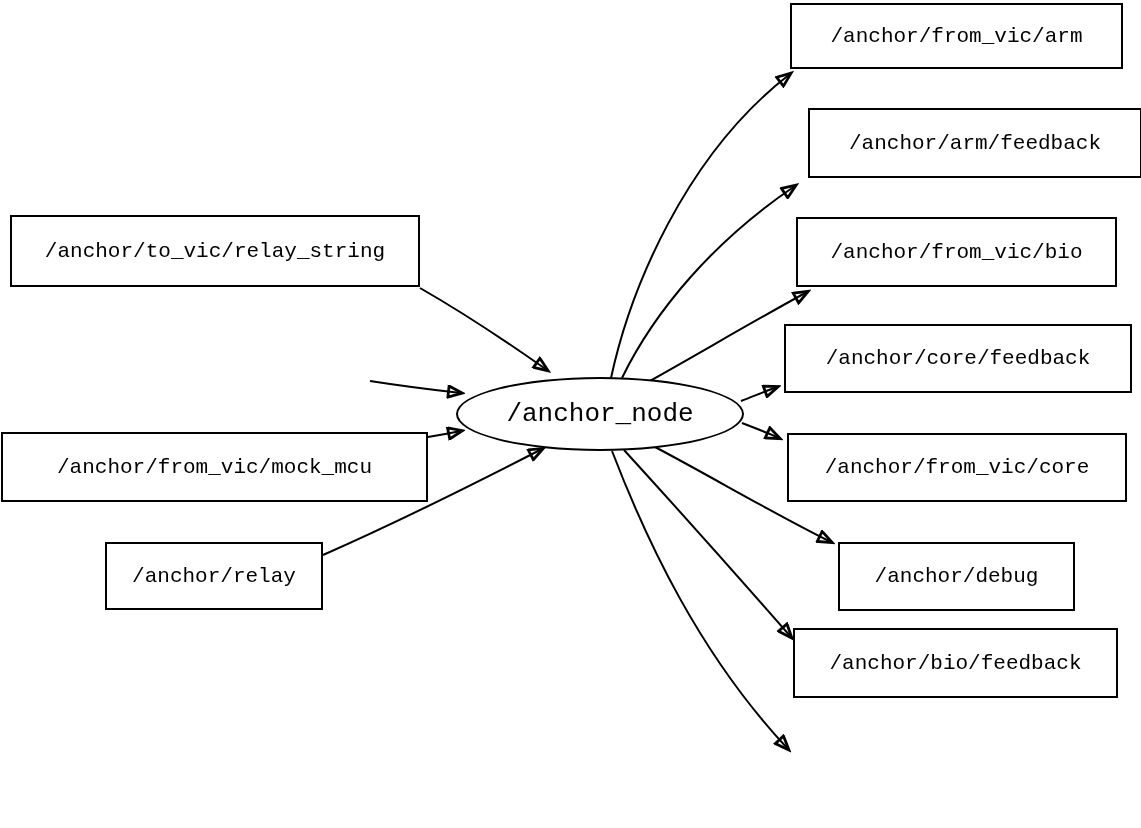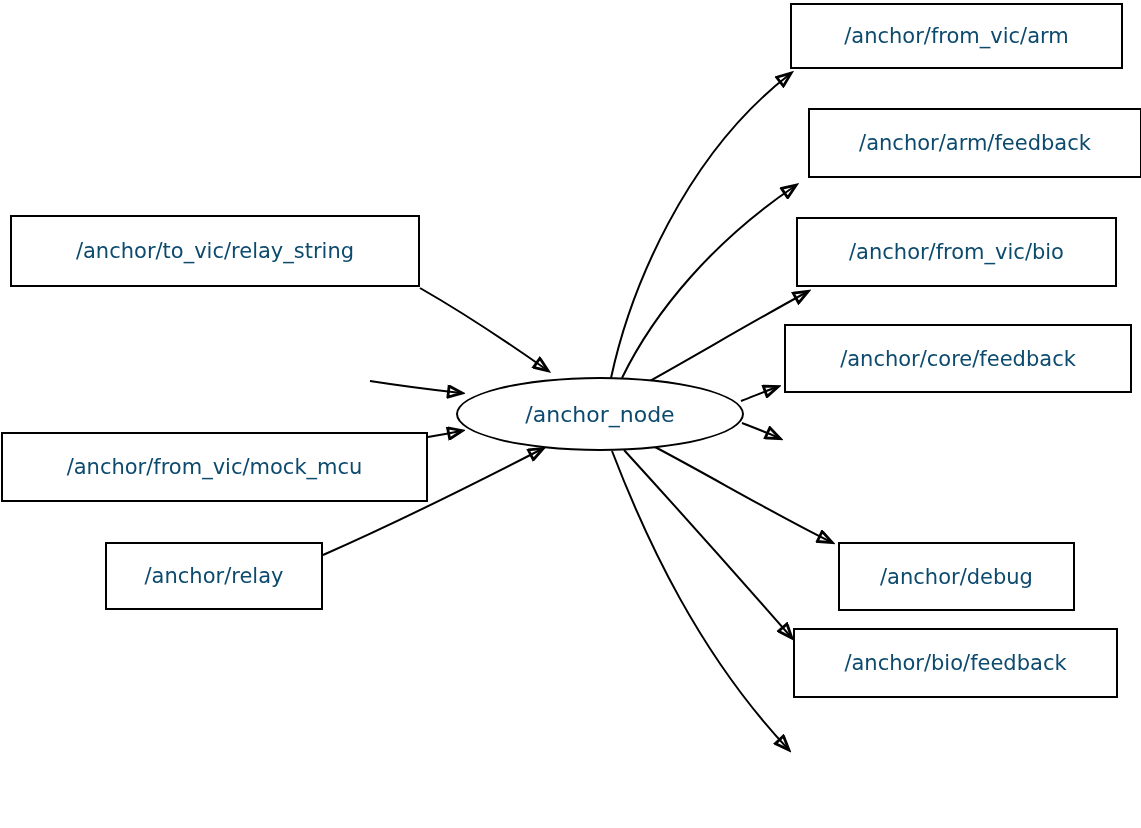--- a/index.html
+++ b/index.html
@@ -28,28 +28,29 @@
     stroke-width: 2;
   }
   .node {
     position: absolute;
     box-sizing: border-box;
     background: #ffffff;
     border: 2px solid #000000;
     display: flex;
     align-items: center;
     justify-content: center;
-    color: #0c4a6e;
+    color: #000000;
     font-size: 21px;
     white-space: nowrap;
     text-align: center;
+    font-family: Liberation Mono, monospace;
   }
   .node.ellipse {
     border-radius: 50%;
-    font-size: 22px;
+    font-size: 26px;
   }
 </style>
 </head>
 <body>
 
 <div id="stage">
 
   <svg id="edges" viewBox="0 0 1141 828" xmlns="http://www.w3.org/2000/svg">
     <defs>
       <marker id="arrow" viewBox="0 0 10 10" refX="9" refY="5" markerWidth="10" markerHeight="7" orient="auto-start-reverse">
@@ -75,16 +76,17 @@
   <div class="node box" style="left:10px;  top:215px; width:410px; height:72px">/anchor/to_vic/relay_string</div>
   <div class="node box" style="left:1px;   top:432px; width:427px; height:70px">/anchor/from_vic/mock_mcu</div>
   <div class="node box" style="left:105px; top:542px; width:218px; height:68px">/anchor/relay</div>
 
   <div class="node ellipse" style="left:456px; top:377px; width:288px; height:74px">/anchor_node</div>
 
   <div class="node box" style="left:790px; top:3px;   width:333px; height:66px">/anchor/from_vic/arm</div>
   <div class="node box" style="left:808px; top:108px; width:334px; height:70px">/anchor/arm/feedback</div>
   <div class="node box" style="left:796px; top:217px; width:321px; height:70px">/anchor/from_vic/bio</div>
   <div class="node box" style="left:784px; top:324px; width:348px; height:69px">/anchor/core/feedback</div>
+  <div class="node box" style="left:787px; top:433px; width:340px; height:69px">/anchor/from_vic/core</div>
   <div class="node box" style="left:838px; top:542px; width:237px; height:69px">/anchor/debug</div>
   <div class="node box" style="left:793px; top:628px; width:325px; height:70px">/anchor/bio/feedback</div>
 
 </div>
 
 </body></html>

